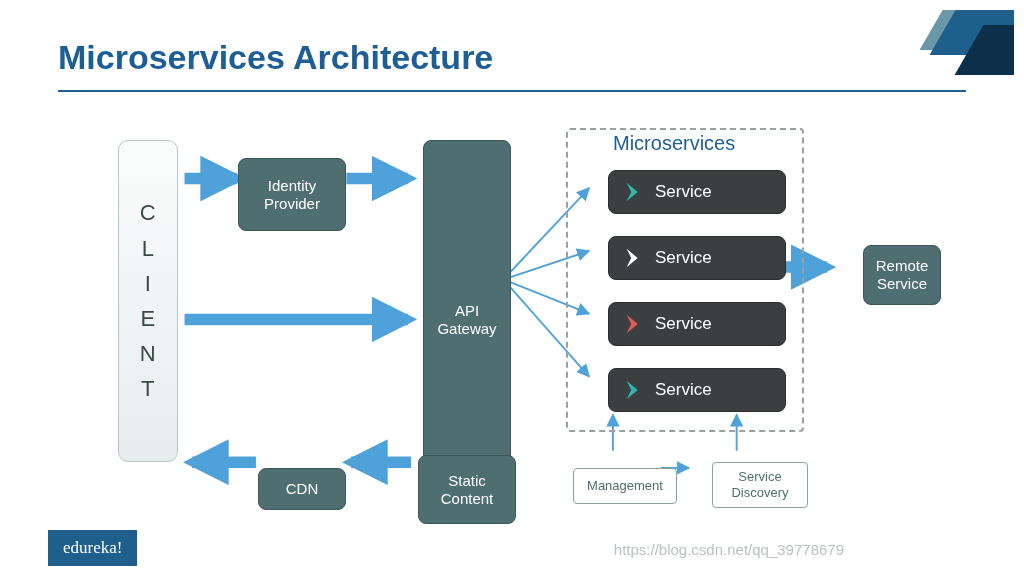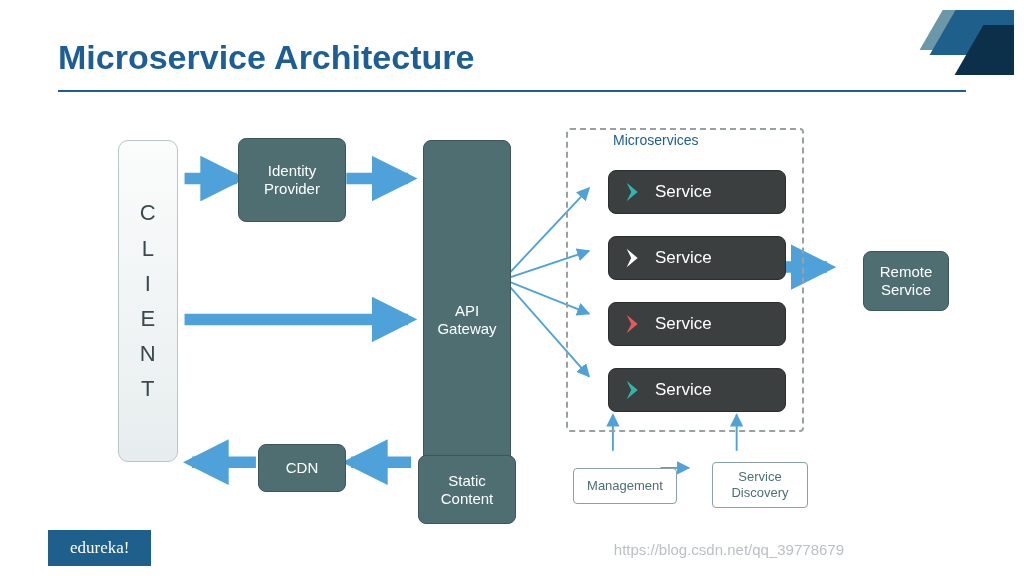--- a/index.html
+++ b/index.html
@@ -20,43 +20,43 @@
   .dark{background:#3b3f40;border:1px solid #2b2d2e;color:#fff}
   .plain{background:#fff;color:#4e6e72;border:1px solid #8aa0a4;border-radius:4px;font-size:13px}
   .client{position:absolute;left:60px;top:30px;width:58px;height:320px;border-radius:10px;background:linear-gradient(#fbfcfc,#e7edee);border:1px solid #b8c6c8;display:flex;align-items:center;justify-content:center}
   .client span{writing-mode:horizontal-tb;font-size:22px;font-weight:500;color:#3a4a4c;letter-spacing:.02em;white-space:pre;line-height:1.6;text-align:center}
 
   .chev{width:22px;height:26px;margin-right:10px;flex:0 0 auto}
   .svc{justify-content:flex-start;padding-left:14px}
   .svc .lbl{font-size:17px}
 
   .ms-frame{position:absolute;border:2px dashed #9aa1a3;border-radius:4px}
-  .ms-title{position:absolute;color:#1d5e95;font-size:14px}
+  .ms-title{position:absolute;color:#1d5e95;font-size:20px}
 
   
   svg.arrows{position:absolute;left:0;top:0;width:100%;height:100%;pointer-events:none}
   .thick{stroke:#4fa2d9;stroke-width:12;fill:none}
   .thin{stroke:#4fa2d9;stroke-width:2;fill:none}
   marker path{fill:#4fa2d9}
 
-  .footer-brand{position:absolute;left:38px;bottom:0;background:#1f5f8b;color:#fff;padding:8px 22px;font-size:17px;font-family:Georgia,serif}
+  .footer-brand{position:absolute;left:38px;bottom:0;background:#1f5f8b;color:#fff;padding:8px 15px;font-size:17px;font-family:Georgia,serif}
   .copyright{position:absolute;right:30px;bottom:10px;font-size:10px;color:#888}
   .watermark{position:absolute;right:170px;bottom:8px;font-size:15px;color:rgba(120,130,140,.5)}
 </style>
 </head>
 <body>
 
 <div class="slide">
   <div class="corner">
     <div class="c1"></div>
       <div class="c2"></div>
       <div class="c3"></div>
   </div>
 
-  <div class="title">Microservice Architecture</div>
+  <div class="title">Microservices Architecture</div>
   <div class="rule"></div>
 
   <div class="stage">
 
     <svg class="arrows" viewBox="0 0 928 416">
       <defs>
         <marker id="ahBig" viewBox="0 0 10 10" refX="8" refY="5" markerWidth="4" markerHeight="4" orient="auto">
           <path d="M0 0 L10 5 L0 10 z"></path>
         </marker>
         <marker id="ahSmall" viewBox="0 0 10 10" refX="9" refY="5" markerWidth="7" markerHeight="7" orient="auto">
@@ -89,30 +89,30 @@
 
     <div class="client">
       <span>C
 L
 I
 E
 N
 T</span>
     </div>
 
-    <div class="box teal" style="left:180px;top:28px;width:108px;height:84px;white-space:pre">Identity
+    <div class="box teal" style="left:180px;top:48px;width:108px;height:73px;white-space:pre">Identity
 Provider</div>
 
     <div class="box teal" style="left:365px;top:30px;width:88px;height:360px;white-space:pre">API
 Gateway</div>
 
     <div class="box teal" style="left:360px;top:345px;width:98px;height:69px;white-space:pre">Static
 Content</div>
 
-    <div class="box teal" style="left:200px;top:334px;width:88px;height:48px">CDN</div>
+    <div class="box teal" style="left:200px;top:358px;width:88px;height:42px">CDN</div>
 
     <div class="ms-frame" style="left:508px;top:18px;width:234px;height:300px"></div>
     <div class="ms-title" style="left:555px;top:22px">Microservices</div>
 
     <div class="box dark svc" style="left:550px;top:60px;width:178px;height:44px">
       <svg class="chev" viewBox="0 0 24 24">
           <path d="M4 2 L16 12 L4 22 L9 12 Z" fill="#2fb7ae"></path>
         </svg>
       <span class="lbl">Service</span>
     </div>
@@ -128,21 +128,21 @@
         </svg>
       <span class="lbl">Service</span>
     </div>
     <div class="box dark svc" style="left:550px;top:258px;width:178px;height:44px">
       <svg class="chev" viewBox="0 0 24 24">
           <path d="M4 2 L16 12 L4 22 L9 12 Z" fill="#2fb7ae"></path>
         </svg>
       <span class="lbl">Service</span>
     </div>
 
-    <div class="box teal" style="left:805px;top:141px;width:86px;height:60px;white-space:pre">Remote
+    <div class="box teal" style="left:805px;top:135px;width:78px;height:60px;white-space:pre">Remote
 Service</div>
 
     <div class="box plain" style="left:515px;top:358px;width:104px;height:36px">Management</div>
     <div class="box plain" style="left:654px;top:352px;width:96px;height:46px;white-space:pre">Service
 Discovery</div>
 
   </div>
 
   <div class="footer-brand">edureka!</div>
   <div class="watermark">https://blog.csdn.net/qq_39778679</div>

